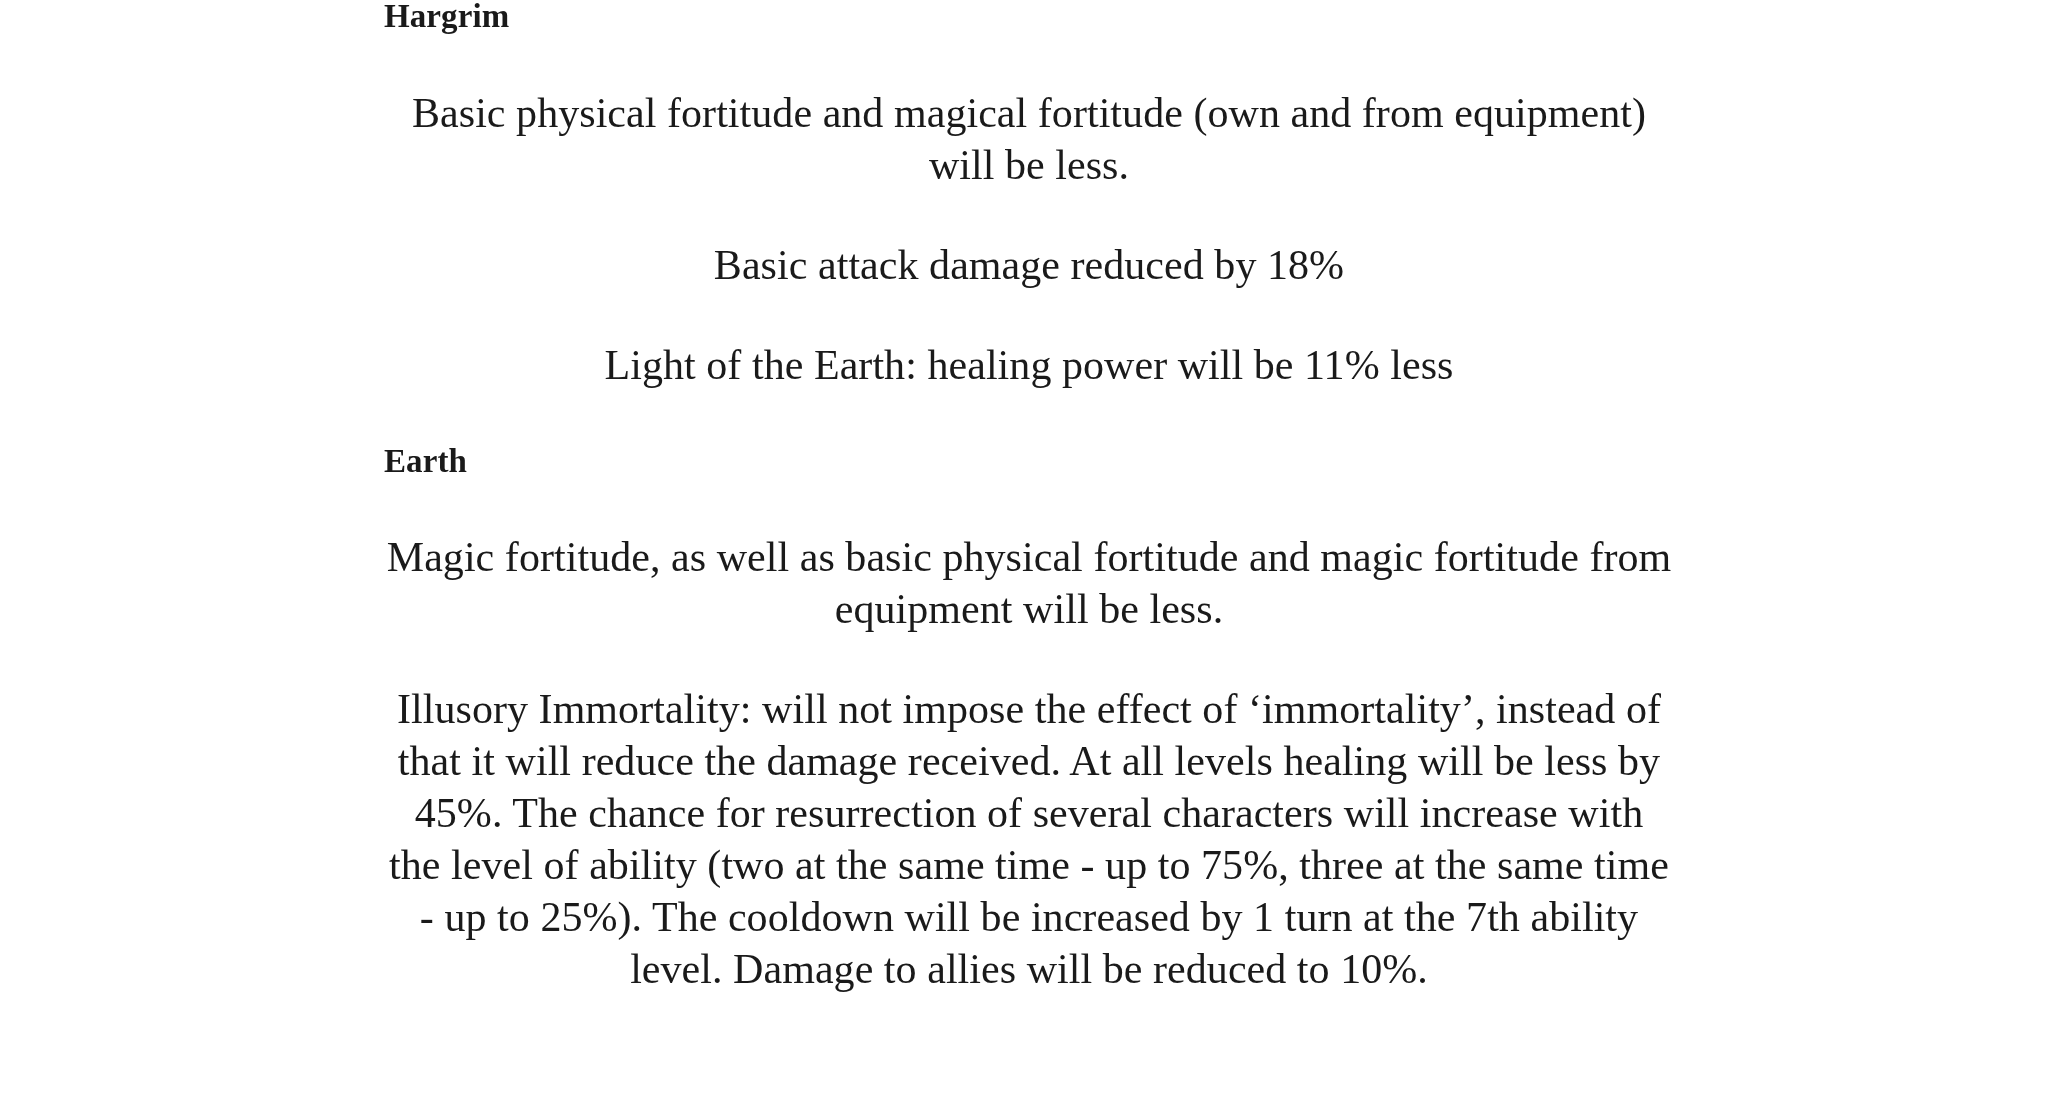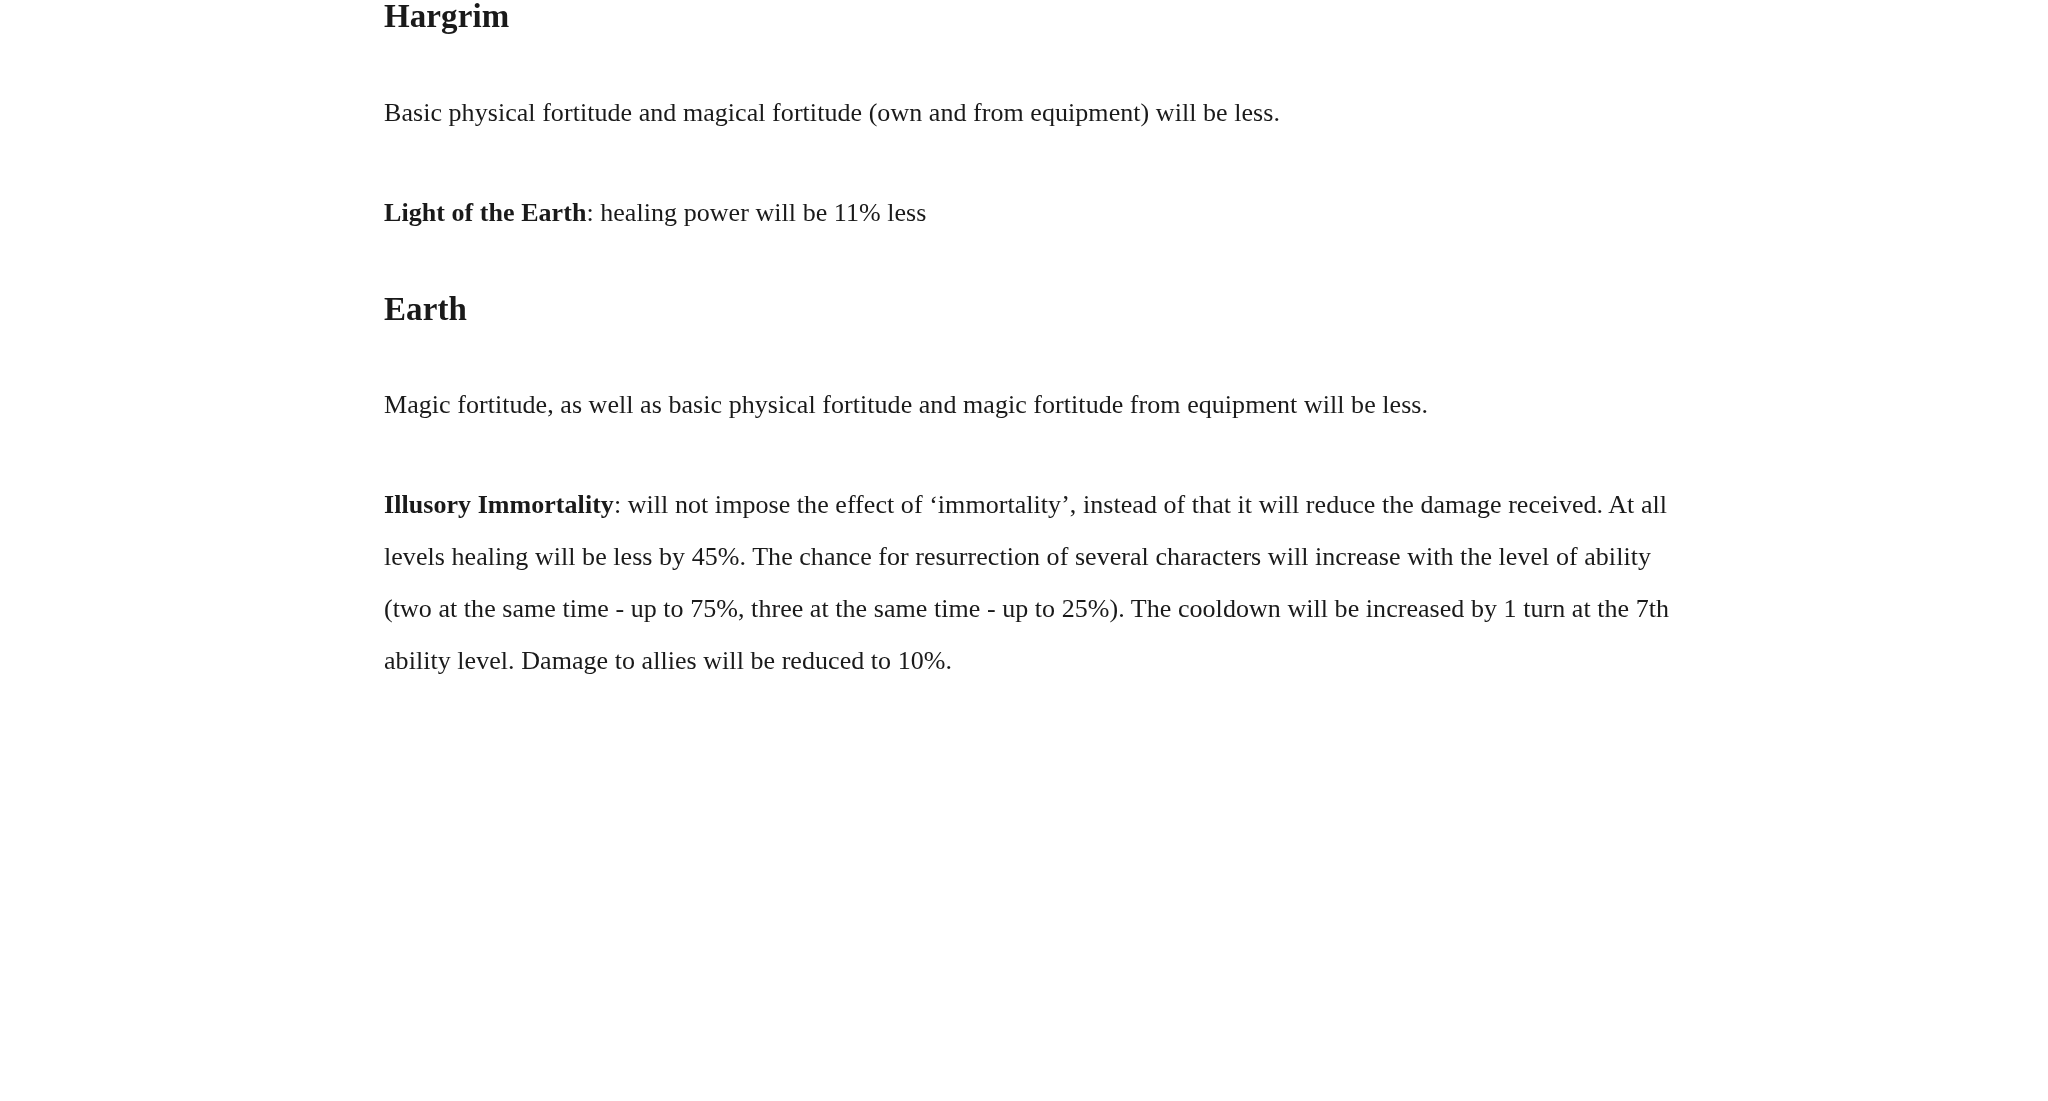--- a/index.html
+++ b/index.html
@@ -25,43 +25,45 @@
   }
   .heading {
     font-size: 33px;
     font-weight: bold;
     line-height: 1.35;
     margin: 0;
     padding: 0;
     letter-spacing: 0.1px;
   }
   .para {
-    font-size: 26px;
+    font-size: 42px;
     line-height: 52px;
     margin: 0;
     padding: 0;
     letter-spacing: 0.05px;
+    text-align: center;
   }
   .para b, .heading b {
-    font-weight: bold;
+    font-weight: normal;
   }
   
   .block { margin-bottom: 48px; }
   .block-first { margin-top: -6px; }
 </style>
 </head>
 <body>
 
 <div class="page">
   <div class="content">
 
     <h3 class="heading block block-first">Hargrim</h3>
 
     <p class="para block">Basic physical fortitude and magical fortitude (own and from equipment) will be less.</p>
 
+    <p class="para block">Basic attack damage reduced by 18%</p>
 
     <p class="para block"><b>Light of the Earth</b><span>: healing power will be 11% less</span></p>
 
     <h3 class="heading block">Earth</h3>
 
     <p class="para block">Magic fortitude, as well as basic physical fortitude and magic fortitude from equipment will be less.</p>
 
 
     <p class="para block"><b>Illusory Immortality</b><span>: will not impose the effect of ‘immortality’, instead of that it will reduce the damage received. At all levels healing will be less by 45%. The chance for resurrection of several characters will increase with the level of ability (two at the same time - up to 75%, three at the same time - up to 25%). The cooldown will be increased by 1 turn at the 7th ability level. Damage to allies will be reduced to 10%.</span></p>
 

